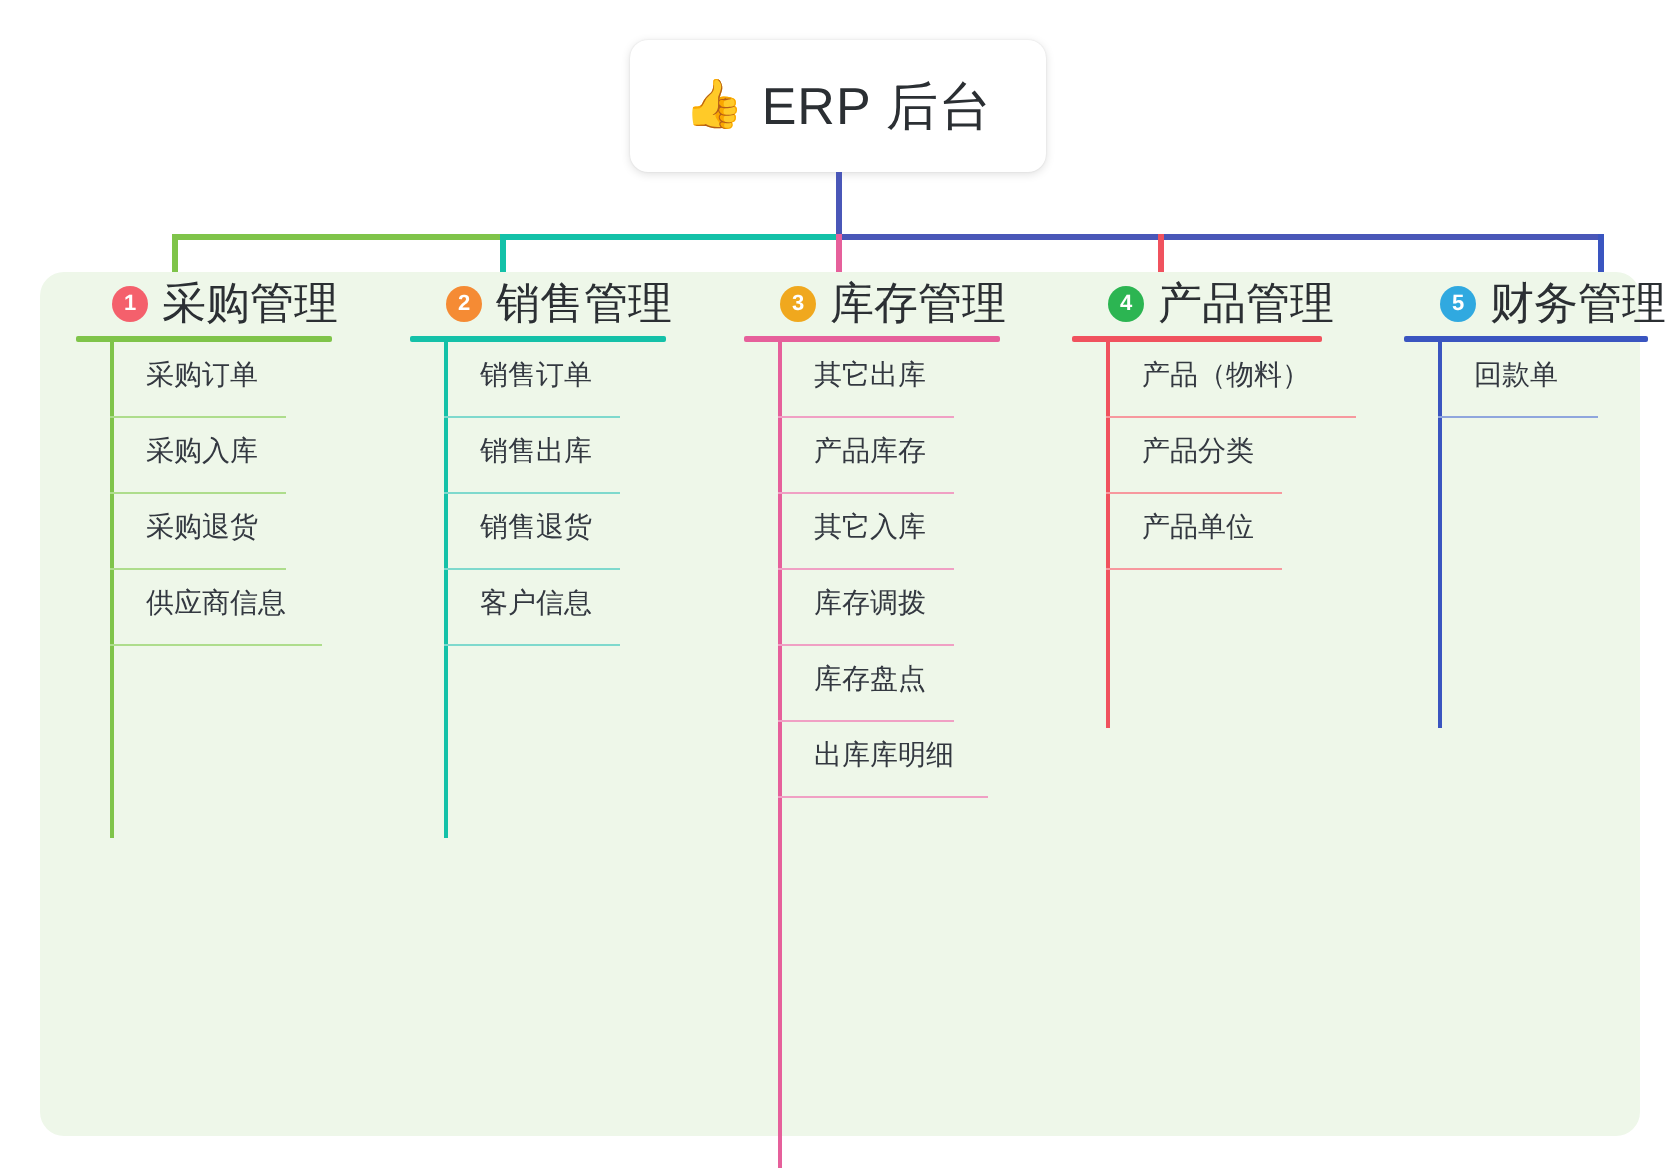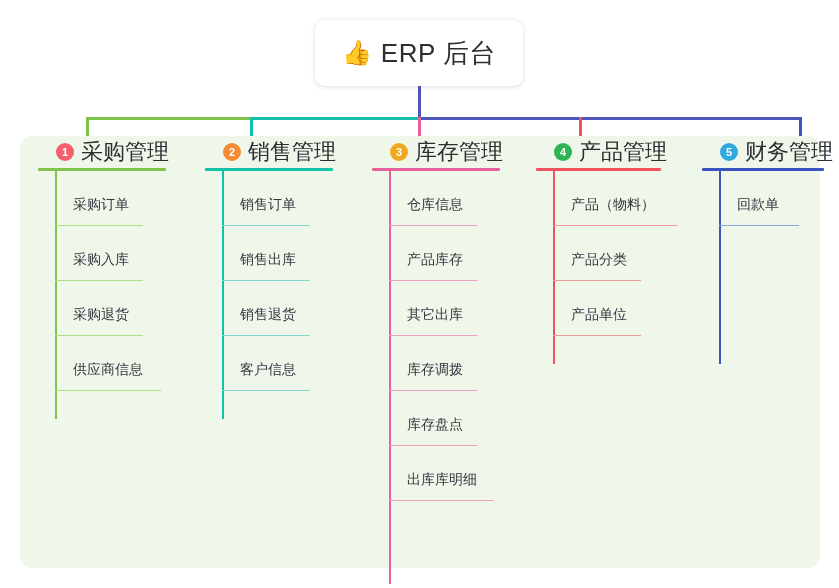--- a/index.html
+++ b/index.html
@@ -106,21 +106,21 @@
   }
   .spine {
     position: absolute;
     left: 17px;
     top: 0;
     bottom: 0;
     width: 2px;
   }
   .item {
     position: relative;
-    height: 55px;
+    height: 38px;
     box-sizing: border-box;
   }
   .item-label {
     position: absolute;
     left: 18px;
     bottom: 12px;
     font-size: 14px;
     color: #333840;
     white-space: nowrap;
   }
@@ -211,29 +211,29 @@
       </div>
       <div class="column" style="left: 352px;">
         <div class="col-header">
           <div class="badge" style="background: rgb(240, 168, 30);">3</div>
           <div class="col-title">库存管理</div>
         </div>
         <div class="header-rule" style="background: rgb(230, 96, 155); width: 128px; margin-left: 0px;"></div>
         <div class="col-body">
           <div class="spine" style="background: rgb(230, 96, 155); height: 413px;"></div>
           <div class="item">
-            <span class="item-label">仓库信息</span>
+            <span class="item-label">其它出库</span>
             <div class="item-rule" style="background: rgb(240, 160, 196); width: 88px;"></div>
           </div>
           <div class="item">
             <span class="item-label">产品库存</span>
             <div class="item-rule" style="background: rgb(240, 160, 196); width: 88px;"></div>
           </div>
           <div class="item">
-            <span class="item-label">其它出库</span>
+            <span class="item-label">其它入库</span>
             <div class="item-rule" style="background: rgb(240, 160, 196); width: 88px;"></div>
           </div>
           <div class="item">
             <span class="item-label">库存调拨</span>
             <div class="item-rule" style="background: rgb(240, 160, 196); width: 88px;"></div>
           </div>
           <div class="item">
             <span class="item-label">库存盘点</span>
             <div class="item-rule" style="background: rgb(240, 160, 196); width: 88px;"></div>
           </div>

